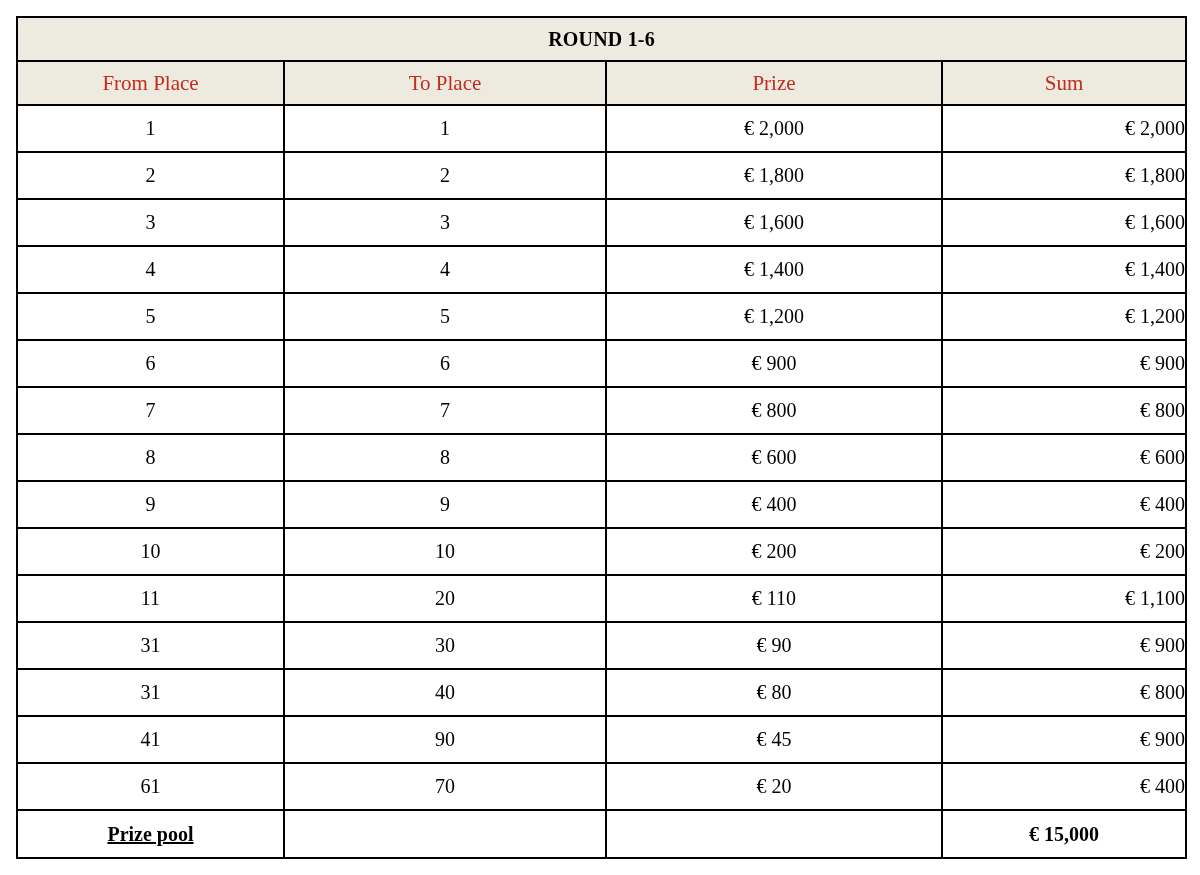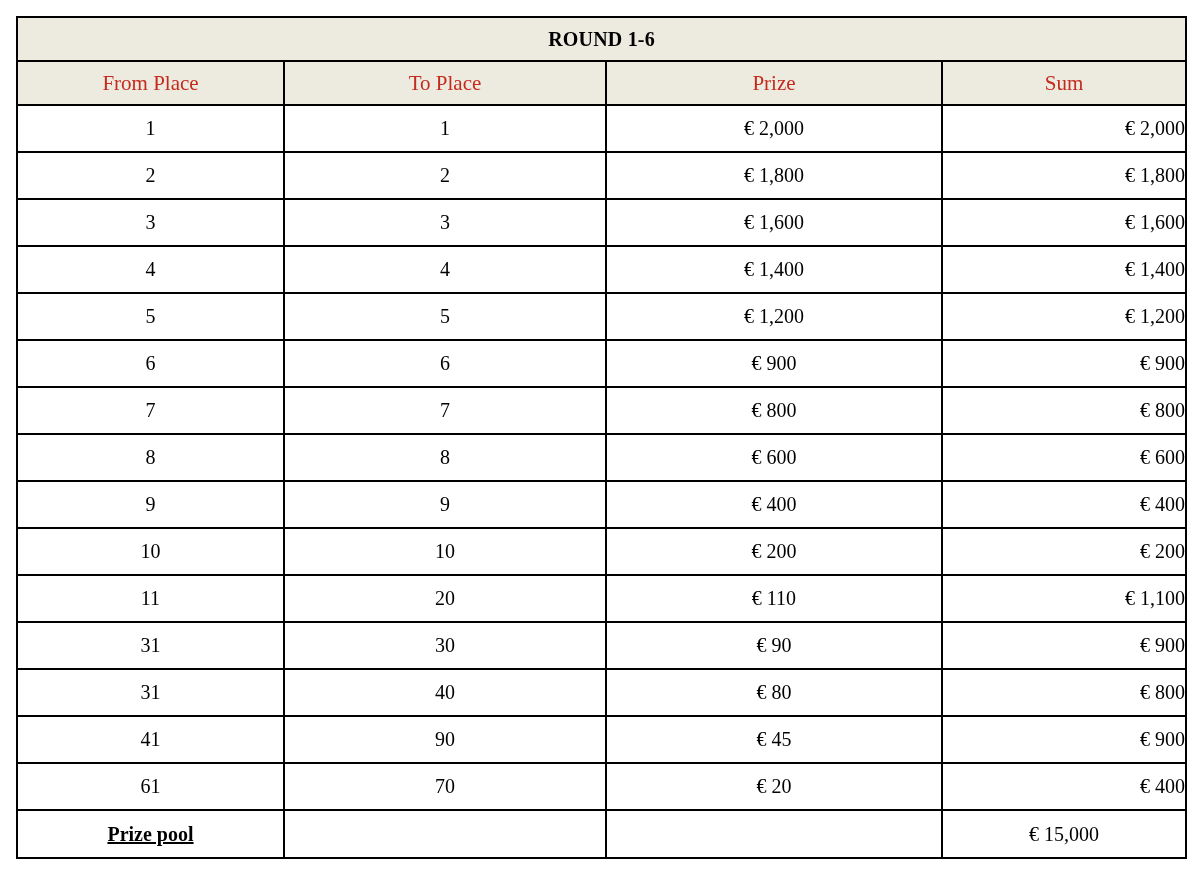--- a/index.html
+++ b/index.html
@@ -54,21 +54,21 @@
   tfoot td {
     height: 46px;
     background: #ffffff;
   }
   td.pool-label {
     font-weight: bold;
     text-align: center;
     text-decoration: underline;
   }
   td.pool-sum {
-    font-weight: normal;
+    font-weight: bold;
     text-align: center;
     margin-left: 8px;
   }
 </style>
 </head>
 <body>
 
 <div class="page">
   <table class="prize-table">
     <colgroup>

